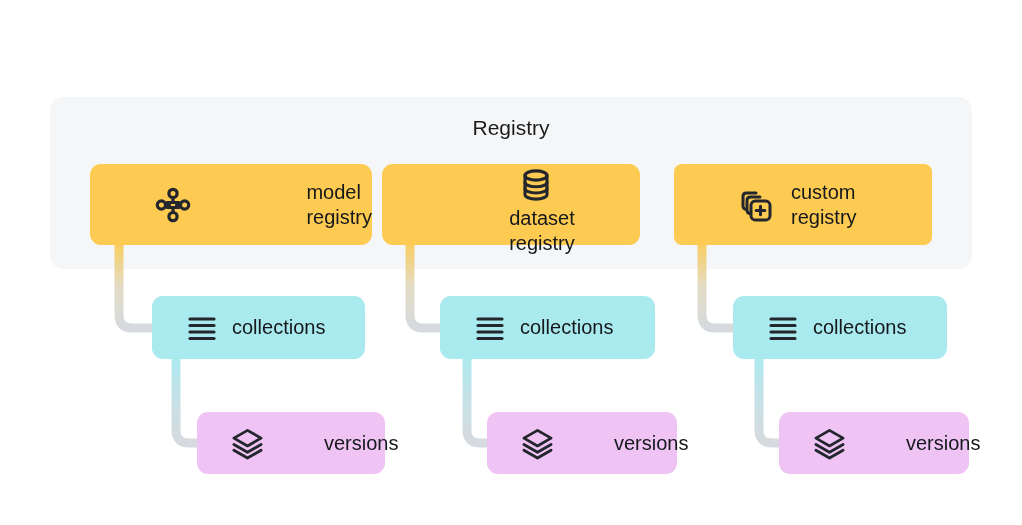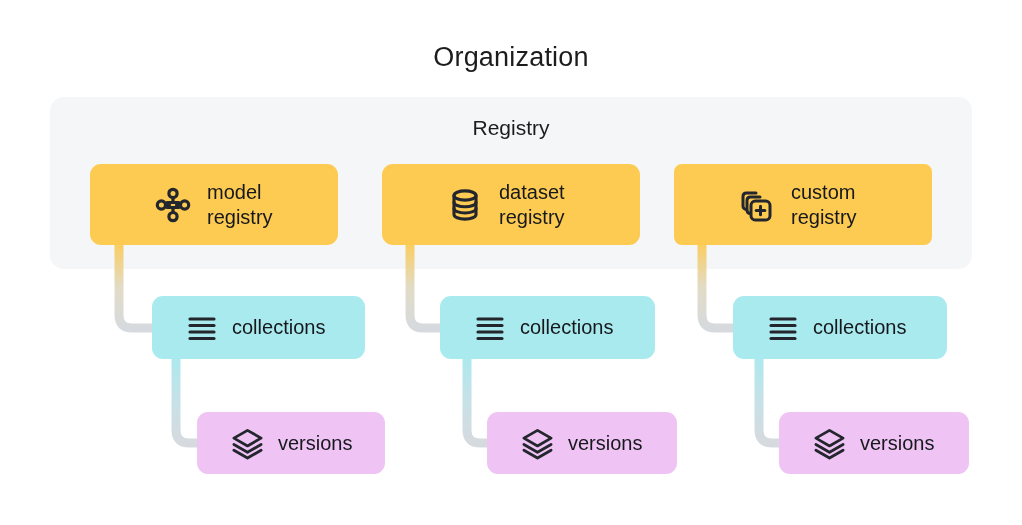--- a/index.html
+++ b/index.html
@@ -112,32 +112,32 @@
   .card.collections .ico { width: 32px; height: 32px; margin-right: 14px; }
   .card.collections .lbl { font-size: 20px; }
 
   
   .card.versions {
     top: 412px;
     height: 62px;
     background: #efc4f5;
     border-radius: 11px;
     padding-left: 34px;
+    gap: 46px;
   }
   .card.versions .ico { width: 33px; height: 33px; margin-right: 14px; }
   .card.versions .lbl { font-size: 20px; }
 
   .ico svg { display: block; }
 </style>
 </head>
 <body>
 
 <div id="stage">
 
-  <div class="org-title">Organization</div>
 
   <div class="registry-panel">
     <div class="registry-label">Registry</div>
   </div>
 
   <svg id="connectors" viewBox="0 0 1022 525" width="1022" height="525">
     <defs>
       <linearGradient id="gradY1" x1="0" y1="0" x2="0" y2="1">
         <stop offset="0%" stop-color="#fdcb52"></stop>
         <stop offset="55%" stop-color="#e2dcc6"></stop>
@@ -156,21 +156,21 @@
 
     <path d="M410,238 L410,315 Q410,328 423,328 L444,328" fill="none" stroke="url(#gradY1)" stroke-width="9" stroke-linecap="butt"></path>
 
     <path d="M467,352 L467,430 Q467,443 480,443 L498,443" fill="none" stroke="url(#gradC1)" stroke-width="9" stroke-linecap="butt"></path>
 
     <path d="M702,238 L702,315 Q702,328 715,328 L737,328" fill="none" stroke="url(#gradY1)" stroke-width="9" stroke-linecap="butt"></path>
 
     <path d="M759,352 L759,430 Q759,443 772,443 L790,443" fill="none" stroke="url(#gradC1)" stroke-width="9" stroke-linecap="butt"></path>
   </svg>
 
-  <div class="card registry" style="left:90px; width:248px;">
+  <div class="card registry" style="left:90px; width:282px;justify-content:space-between;">
     <span class="ico">
       <svg viewBox="0 0 40 40" width="40" height="40" fill="none" stroke="#23262d" stroke-width="3.2" stroke-linecap="round">
         <line x1="20" y1="12" x2="20" y2="16.5"></line>
         <line x1="20" y1="23.5" x2="20" y2="28"></line>
         <line x1="12" y1="20" x2="16.5" y2="20"></line>
         <line x1="23.5" y1="20" x2="28" y2="20"></line>
         <line x1="14.2" y1="17.5" x2="25.8" y2="17.5"></line>
         <line x1="14.2" y1="22.5" x2="25.8" y2="22.5"></line>
         <circle cx="20" cy="8.4" r="4.1" fill="#fdcb52"></circle>
         <circle cx="20" cy="31.6" r="4.1" fill="#fdcb52"></circle>
@@ -198,21 +198,21 @@
     <span class="ico">
       <svg viewBox="0 0 34 34" width="34" height="34" fill="none" stroke="#23262d" stroke-width="2.9" stroke-linejoin="round" stroke-linecap="round">
         <path d="M17 4 L31 12 L17 20 L3 12 Z"></path>
         <path d="M3 18.5 L17 26.5 L31 18.5"></path>
         <path d="M3 24.5 L17 32.5 L31 24.5"></path>
       </svg>
     </span>
     <span class="lbl">versions</span>
   </div>
 
-  <div class="card registry" style="left:382px; width:258px;">
+  <div class="card registry" style="left:382px; width:258px;flex-direction:column;">
     <span class="ico">
       <svg viewBox="0 0 40 40" width="40" height="40" fill="none" stroke="#23262d" stroke-width="3.1" stroke-linecap="round">
         <ellipse cx="20" cy="10.5" rx="11" ry="4.6"></ellipse>
         <path d="M9 10.5 L9 29.5 C9 32.1 13.9 34.1 20 34.1 C26.1 34.1 31 32.1 31 29.5 L31 10.5"></path>
         <path d="M9 17.2 C9 19.8 13.9 21.8 20 21.8 C26.1 21.8 31 19.8 31 17.2"></path>
         <path d="M9 23.4 C9 26 13.9 28 20 28 C26.1 28 31 26 31 23.4"></path>
       </svg>
     </span>
     <span class="lbl">dataset
 registry</span>

